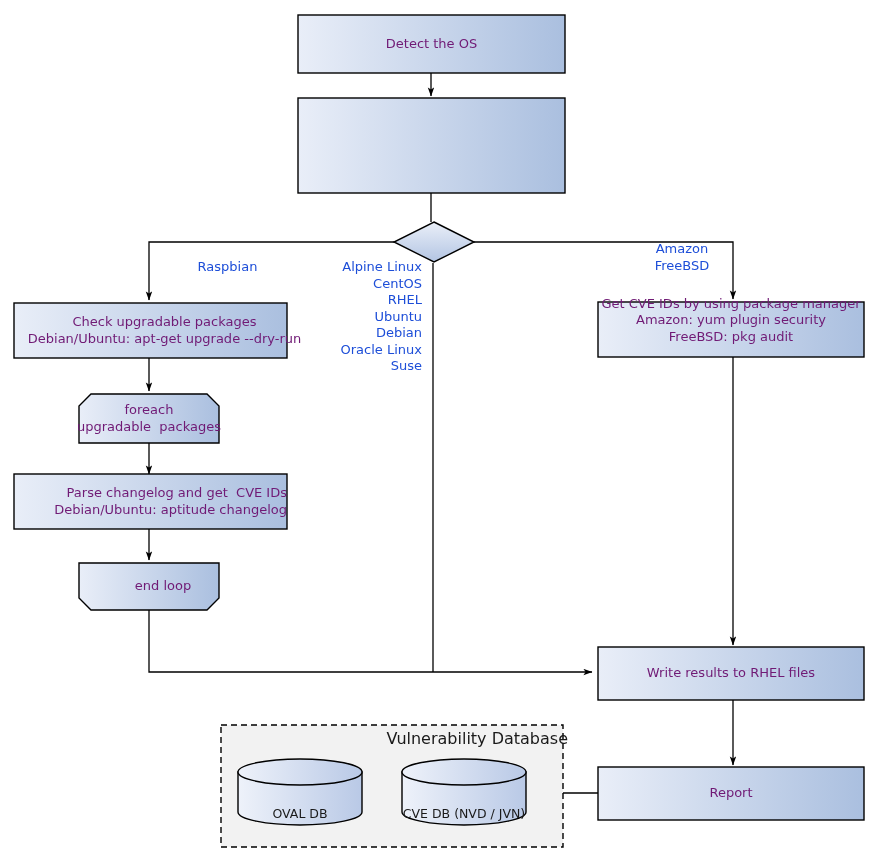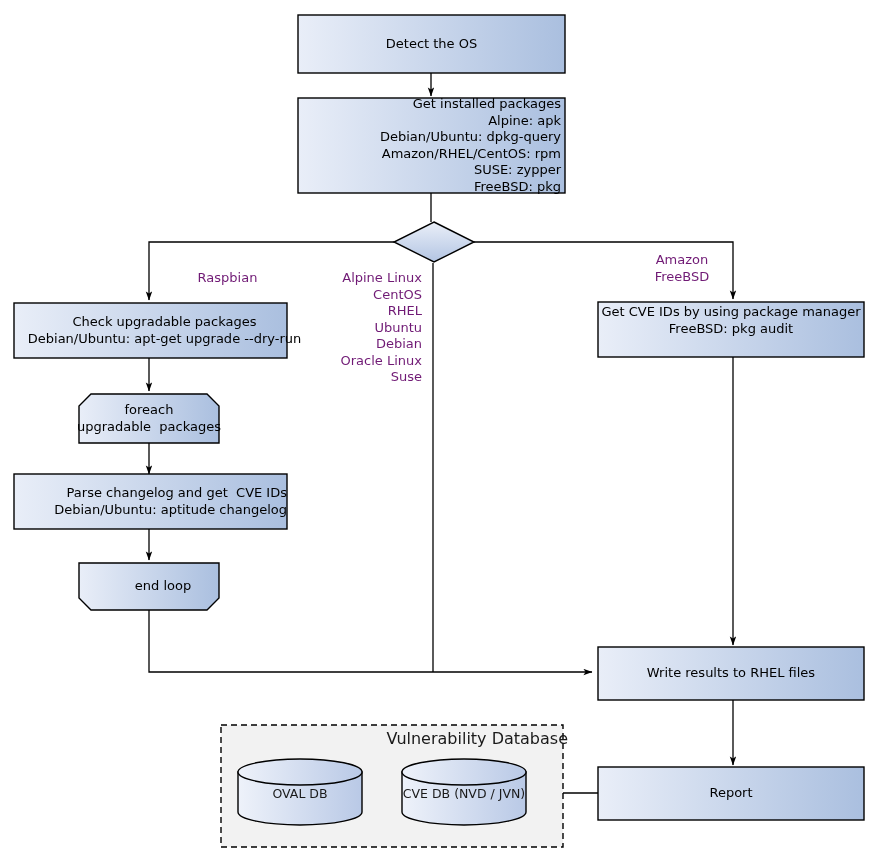--- a/index.html
+++ b/index.html
@@ -23,51 +23,51 @@
     top: 0;
     width: 881px;
     height: 857px;
   }
   .node-label {
     position: absolute;
     display: flex;
     flex-direction: column;
     justify-content: center;
     box-sizing: border-box;
-    color: #000000;
+    color: #701a75;
     font-size: 13px;
     line-height: 16.5px;
     white-space: pre;
     pointer-events: none;
   }
   .ta-center { align-items: center; text-align: center; }
   .ta-right  { align-items: flex-end; text-align: right; }
   .edge-label {
     position: absolute;
-    color: #701a75;
+    color: #1d4ed8;
     font-size: 13px;
     line-height: 16.5px;
     white-space: pre;
-    margin-top: 11px;
   }
   .el-center { text-align: center; }
   .el-right  { text-align: right; }
   .group-title {
     position: absolute;
     font-size: 16px;
     color: #1a1a1a;
     white-space: pre;
     text-align: right;
   }
   .db-label {
     position: absolute;
     font-size: 12.5px;
     color: #1a1a1a;
     text-align: center;
     white-space: pre;
+    margin-top: 20px;
   }
 </style>
 </head>
 <body>
 
 <div id="canvas">
 
   <svg class="svg-layer" viewBox="0 0 881 857">
     <defs>
       <linearGradient id="boxGrad" x1="0" y1="0" x2="1" y2="0">
@@ -139,31 +139,30 @@
     </g>
 
     <g>
       <path d="M402,772 L402,812 A62,13 0 0 0 526,812 L526,772 Z" fill="url(#dbGrad)" stroke="#000000" stroke-width="1.4"></path>
       <ellipse cx="464" cy="772" rx="62" ry="13" fill="url(#dbGrad)" stroke="#000000" stroke-width="1.4"></ellipse>
     </g>
   </svg>
 
   <div class="node-label ta-center" style="left:298px; top:15px; width:267px; height:58px;">Detect the OS</div>
 
-  <div class="node-label ta-right" style="left:298px; top:98px; width:263px; height:95px;"><div>Get installed packages</div><div>Alpine: apk</div><div>Debian/Ubuntu: dpkg-query</div><div>Amazon/RHEL/CentOS: rpm</div><div>SUSE: zypper</div><div>FreeBSD: pkg</div></div>
 
   <div class="node-label ta-center" style="left:14px; top:303px; width:273px; height:55px;padding-left:28px;"><div>Check upgradable packages</div><div>Debian/Ubuntu: apt-get upgrade --dry-run</div></div>
 
   <div class="node-label ta-center" style="left:79px; top:394px; width:140px; height:49px;"><div>foreach</div><div>upgradable  packages</div></div>
 
   <div class="node-label ta-center" style="left:14px; top:474px; width:273px; height:55px;align-items:flex-end;"><div>Parse changelog and get  CVE IDs</div><div>Debian/Ubuntu: aptitude changelog</div></div>
 
   <div class="node-label ta-center" style="left:79px; top:563px; width:168px; height:47px;">end loop</div>
 
-  <div class="node-label ta-center" style="left:598px; top:302px; width:266px; height:37px;"><div>Get CVE IDs by using package manager</div><div>FreeBSD: pkg audit</div></div>
+  <div class="node-label ta-center" style="left:598px; top:302px; width:266px; height:37px;"><div>Get CVE IDs by using package manager</div><div>Amazon: yum plugin security</div><div>FreeBSD: pkg audit</div></div>
 
   <div class="node-label ta-center" style="left:598px; top:647px; width:266px; height:53px;">Write results to RHEL files</div>
 
   <div class="node-label ta-center" style="left:598px; top:767px; width:266px; height:53px;">Report</div>
 
   <div class="edge-label el-center" style="left:140px; top:259px; width:175px;">Raspbian</div>
 
   <div class="edge-label el-right" style="left:305px; top:259px; width:117px;"><div>Alpine Linux</div><div>CentOS</div><div>RHEL</div><div>Ubuntu</div><div>Debian</div><div>Oracle Linux</div><div>Suse</div></div>
 
   <div class="edge-label el-center" style="left:633px; top:241px; width:98px;"><div>Amazon</div><div>FreeBSD</div></div>

